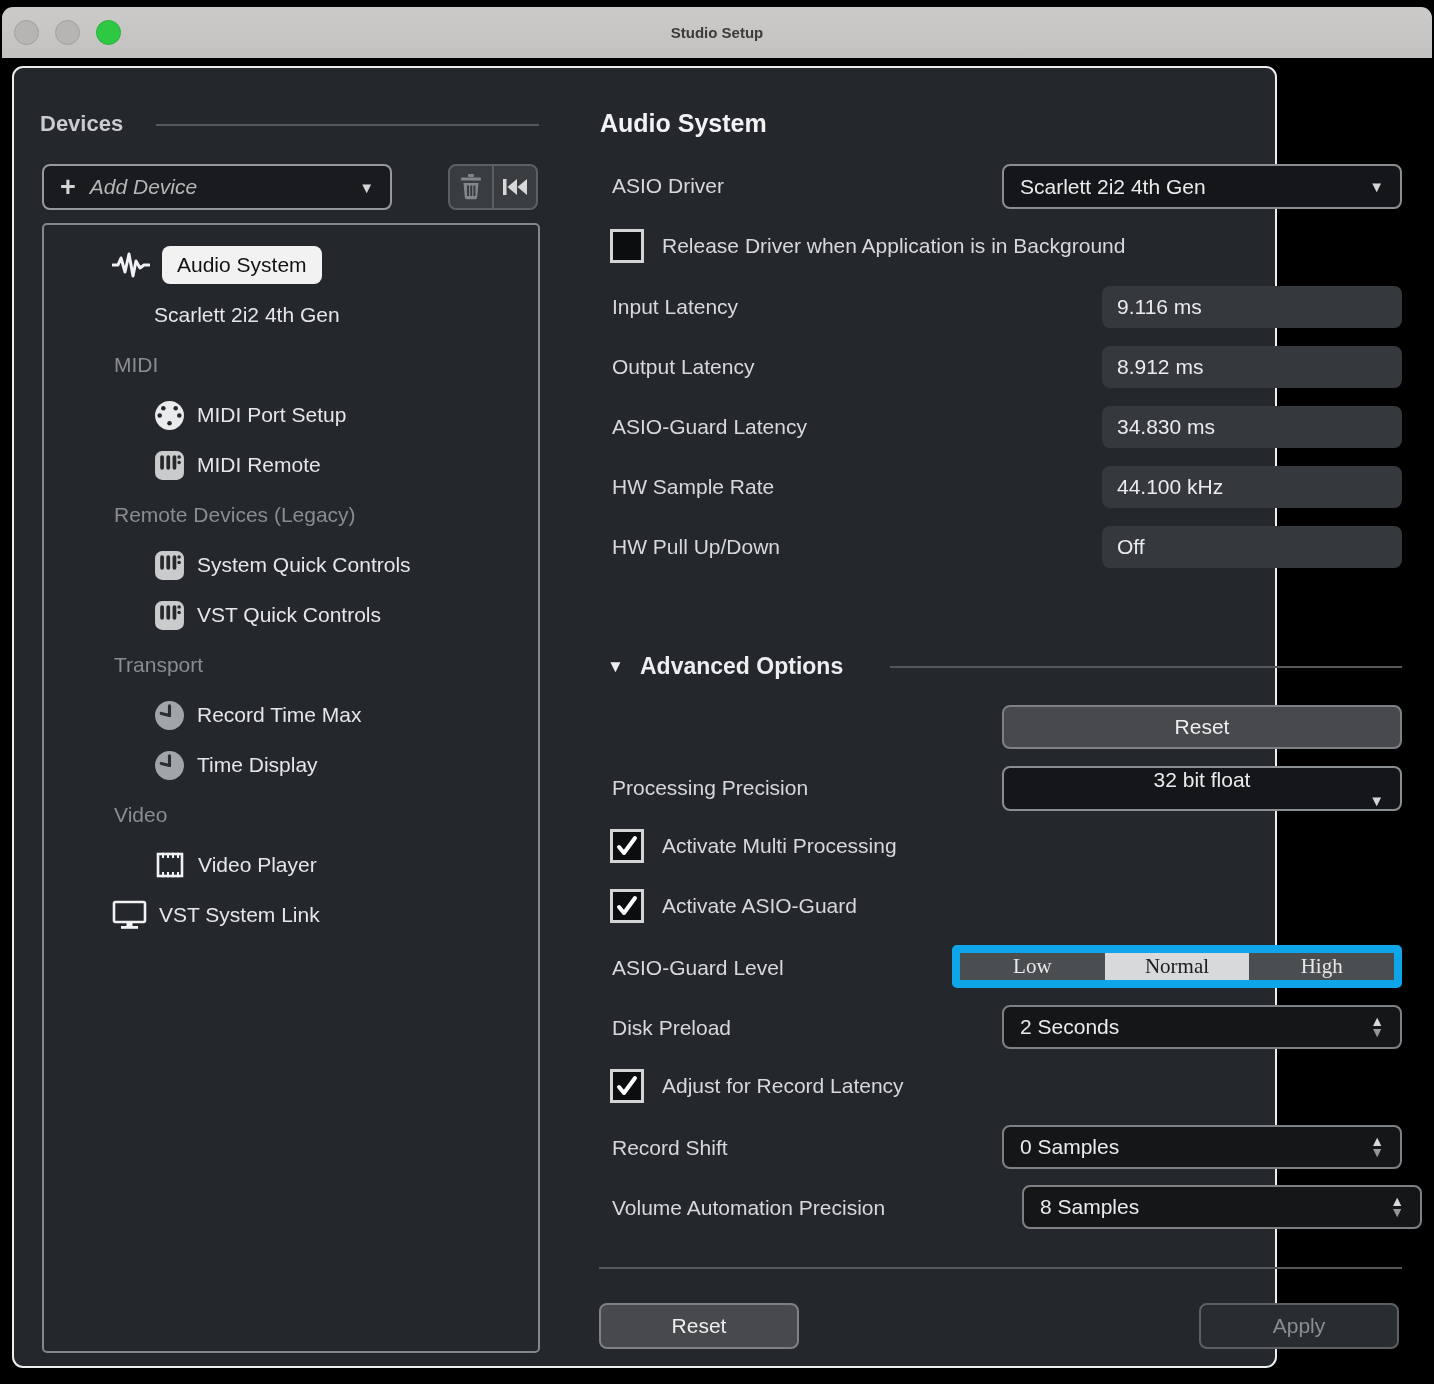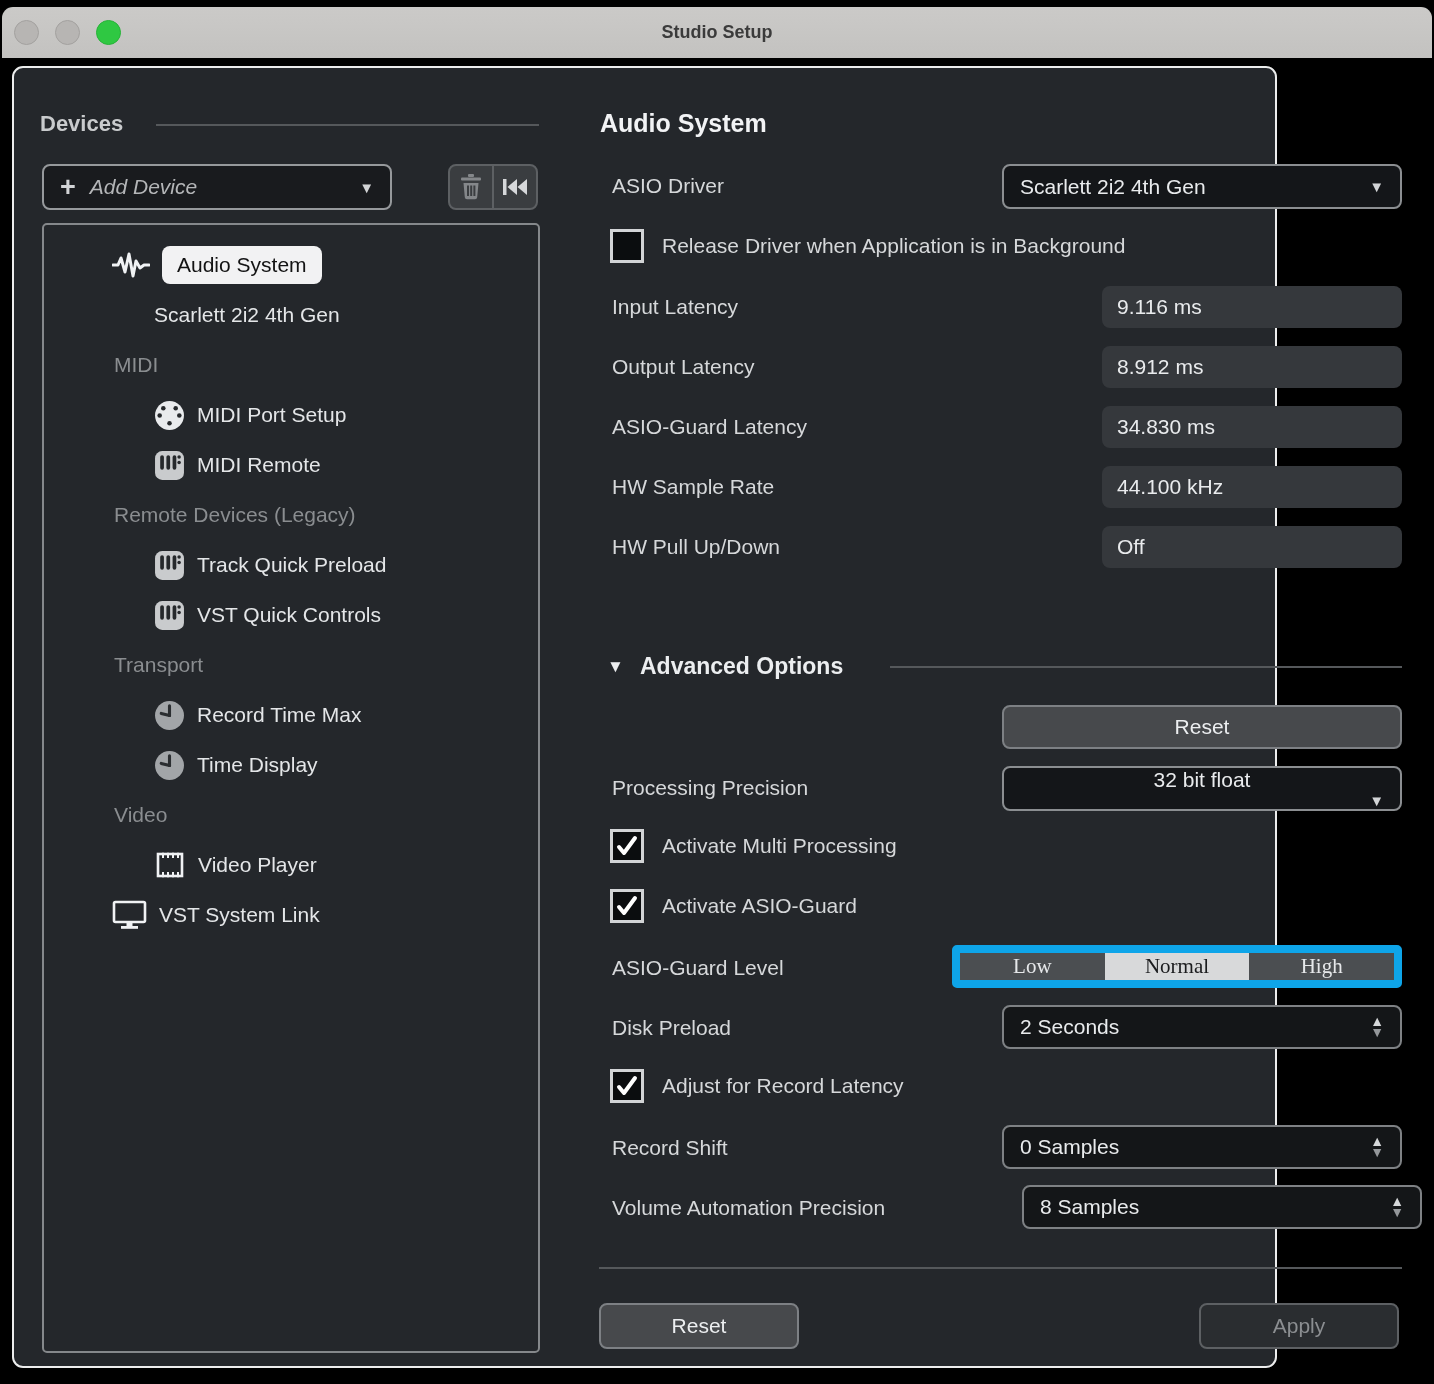--- a/index.html
+++ b/index.html
@@ -4,21 +4,21 @@
 <style>
   * { margin:0; padding:0; box-sizing:border-box; }
   html,body { background:#000; }
   body { font-family:"Liberation Sans", sans-serif; }
   #screen { position:relative; width:1434px; height:1384px; background:#000; overflow:hidden; }
 
   
   .titlebar { position:absolute; left:2px; top:7px; width:1430px; height:51px;
     background:linear-gradient(#cbcac8,#c3c2c0); border-radius:11px 11px 0 0;
     display:flex; align-items:center; justify-content:center; }
-  .titlebar-title { font-size:18px; font-weight:bold; color:#3b3b3b; }
+  .titlebar-title { font-size:15px; font-weight:bold; color:#3b3b3b; }
   .traffic { position:absolute; top:20px; width:25px; height:25px; border-radius:50%; }
   .t1 { left:14px;  background:#b7b5b3; border:1px solid #a3a19f; }
   .t2 { left:55px;  background:#b7b5b3; border:1px solid #a3a19f; }
   .t3 { left:96px;  background:#2fc842; border:1px solid #27b338; }
 
   
   .dialog { position:absolute; left:12px; top:66px; width:1265px; height:1302px;
     background:#24272b; border:2.5px solid #eceded; border-radius:11px; }
 
   .hline { position:absolute; height:2px; background:#55585b; }
@@ -187,21 +187,21 @@
         <span class="tree-icon">
           <svg width="31" height="31" viewBox="0 0 30 30">
               <rect x="1" y="1" width="28" height="28" rx="7" fill="#c9cbcd"></rect>
               <rect x="6" y="5" width="3.6" height="14" rx="1.8" fill="#26292c"></rect>
               <rect x="12" y="5" width="3.6" height="14" rx="1.8" fill="#26292c"></rect>
               <rect x="18" y="5" width="3.6" height="14" rx="1.8" fill="#26292c"></rect>
               <circle cx="24.3" cy="6.8" r="1.7" fill="#26292c"></circle>
               <circle cx="24.3" cy="12" r="1.7" fill="#26292c"></circle>
             </svg>
         </span>
-        <span class="tree-label">Track Quick Preload</span>
+        <span class="tree-label">System Quick Controls</span>
       </div>
 
       <div class="tree-row" style="left:110px; top:365px;">
         <span class="tree-icon">
           <svg width="31" height="31" viewBox="0 0 30 30">
               <rect x="1" y="1" width="28" height="28" rx="7" fill="#c9cbcd"></rect>
               <rect x="6" y="5" width="3.6" height="14" rx="1.8" fill="#26292c"></rect>
               <rect x="12" y="5" width="3.6" height="14" rx="1.8" fill="#26292c"></rect>
               <rect x="18" y="5" width="3.6" height="14" rx="1.8" fill="#26292c"></rect>
               <circle cx="24.3" cy="6.8" r="1.7" fill="#26292c"></circle>

